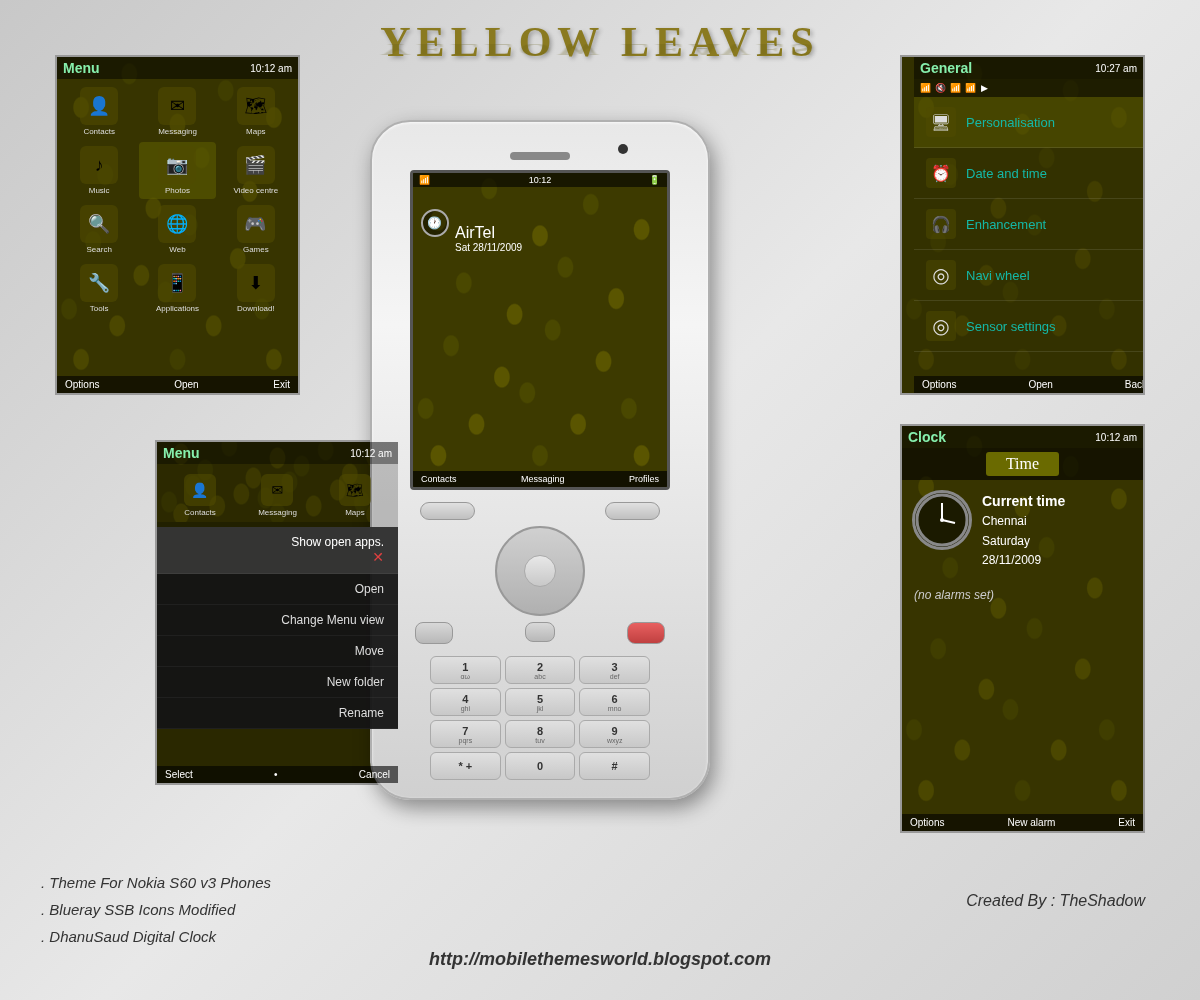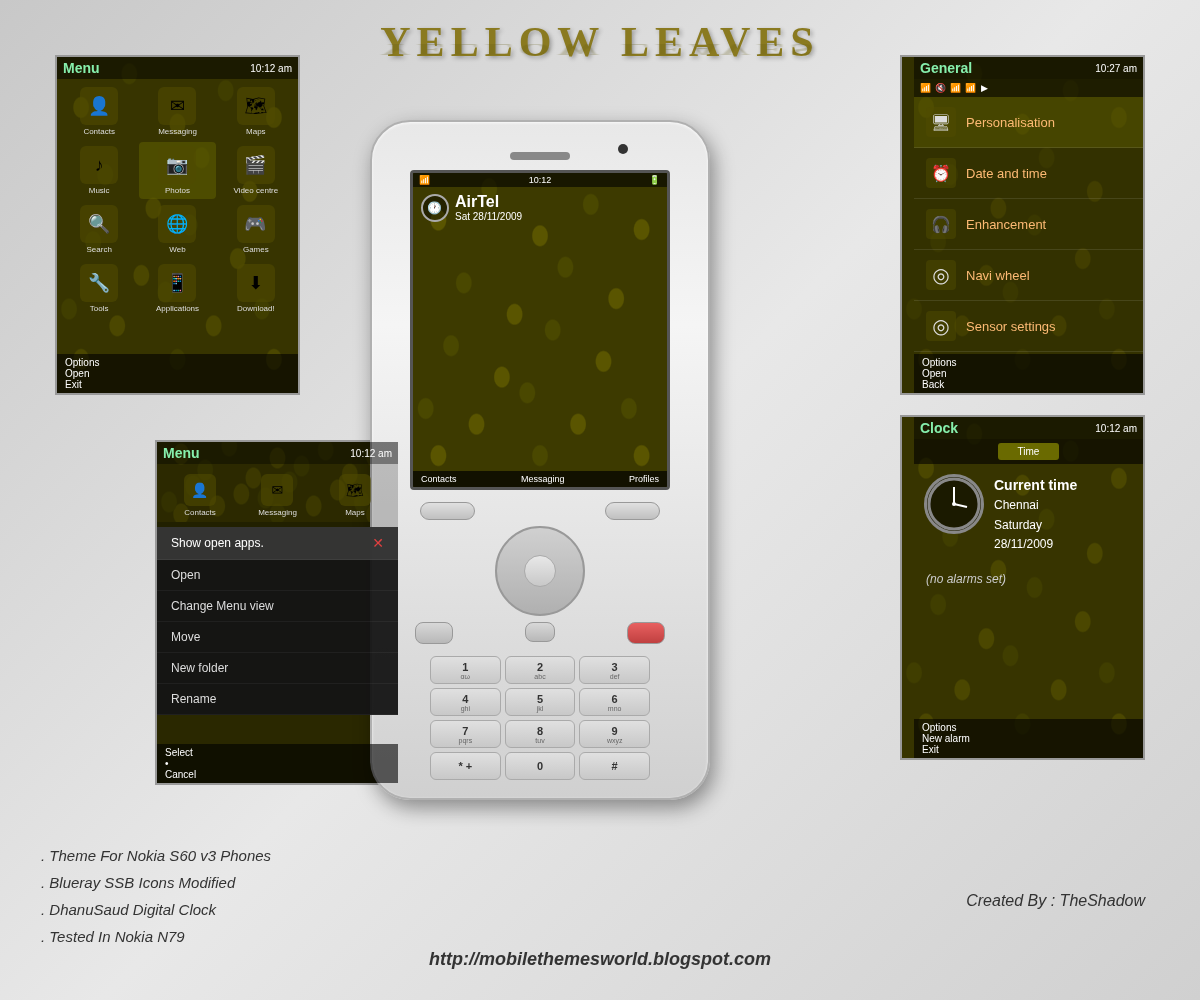--- a/index.html
+++ b/index.html
@@ -147,21 +147,22 @@
       align-items: center;
       justify-content: center;
       font-size: 12px;
       color: white;
     }
     .phone-carrier-text {
       color: white;
     }
     .phone-carrier-name {
       font-size: 16px;
-      font-weight: bold;
+      font-weight: normal;
+      margin-top: 31px;
     }
     .phone-carrier-date {
       font-size: 10px;
     }
     .phone-bottom-bar {
       position: absolute;
       bottom: 0;
       width: 100%;
       background: rgba(0,0,0,0.7);
       display: flex;
@@ -315,21 +316,20 @@
     .panel-footer {
       position: absolute;
       bottom: 0;
       width: 100%;
       display: flex;
       justify-content: space-between;
       padding: 3px 8px;
       background: rgba(0,0,0,0.6);
       font-size: 10px;
       color: white;
-      flex-direction: column;
     }
 
     
     .panel-general-tr {
       top: 55px;
       right: 55px;
       width: 245px;
       height: 340px;
     }
     .general-list-item {
@@ -349,21 +349,21 @@
       background: rgba(80,75,0,0.5);
       border-radius: 4px;
       display: flex;
       align-items: center;
       justify-content: center;
       font-size: 16px;
       color: #ddd;
     }
     .general-item-label {
       font-size: 13px;
-      color: #fdba74;
+      color: #14b8a6;
     }
 
     
     .panel-menu-bl {
       top: 440px;
       left: 155px;
       width: 245px;
       height: 345px;
     }
     .panel-menu-bl-icons {
@@ -377,48 +377,49 @@
       border: none;
     }
     .context-menu-item {
       padding: 8px 14px;
       font-size: 12px;
       color: #ddd;
       cursor: pointer;
       border-bottom: 1px solid rgba(255,255,255,0.05);
       display: flex;
       justify-content: space-between;
-      align-items: center;
+      align-items: flex-end;
+      flex-direction: column;
     }
     .context-menu-item.selected {
       background: rgba(60,60,60,0.8);
       color: white;
     }
     .context-menu-item .dot { color: #e04040; font-size: 14px; }
 
     
     .panel-clock-br {
-      top: 415px;
+      top: 424px;
       right: 55px;
       width: 245px;
-      height: 345px;
-      padding-left: 12px;
+      height: 409px;
     }
     .clock-tabs {
       background: rgba(0,0,0,0.6);
       display: flex;
       justify-content: center;
       padding: 4px;
     }
     .clock-tab {
       background: #6a6a00;
       color: white;
-      font-size: 10px;
+      font-size: 16px;
       padding: 3px 20px;
       border-radius: 3px;
+      font-family: Liberation Serif, serif;
     }
     .clock-content {
       display: flex;
       gap: 10px;
       padding: 10px;
     }
     .clock-face {
       width: 60px;
       height: 60px;
       border-radius: 50%;
@@ -764,21 +765,20 @@
           </div>
       </div>
     </div>
   </div>
 </div>
 
 <div class="bottom-info">
   <div>. Theme For Nokia S60 v3 Phones</div>
   <div>. Blueray SSB Icons Modified</div>
   <div>. DhanuSaud Digital Clock</div>
-  <div>. Tested In Nokia N79</div>
 </div>
 
 <div class="bottom-info-right">
   <span>Created By : TheShadow</span>
 </div>
 
 <div class="bottom-url">
   <span>http://mobilethemesworld.blogspot.com</span>
 </div>
 

